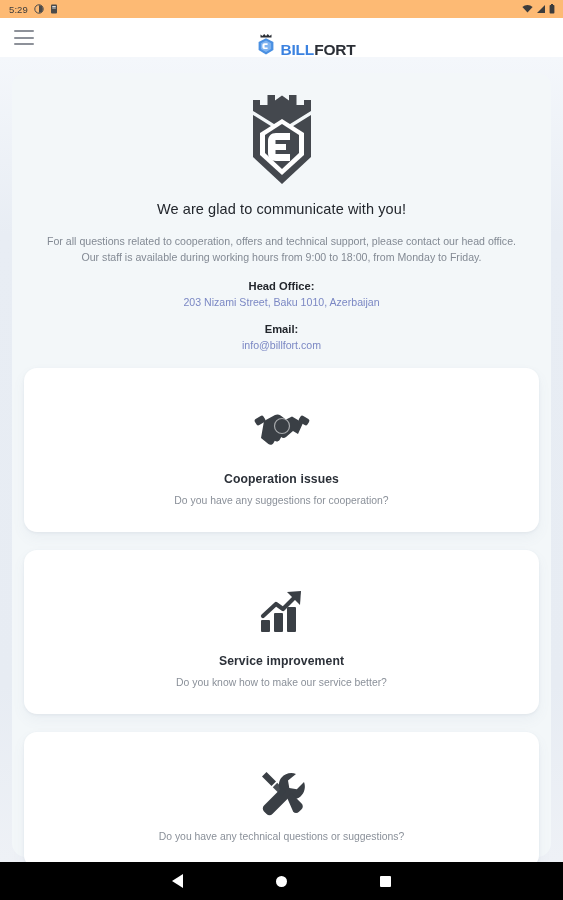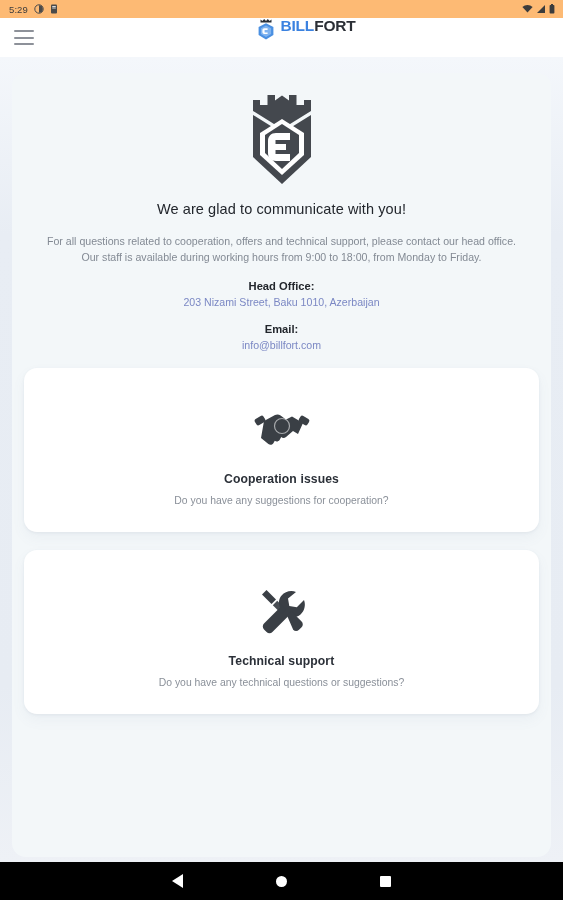--- a/index.html
+++ b/index.html
@@ -31,21 +31,21 @@
     background:#ffffff;
     display:flex;
     align-items:center;
     position:relative;
     padding:0 14px;
   }
   .hamburger { width:20px; height:15px; display:flex; flex-direction:column; justify-content:space-between; cursor:pointer; }
   .hamburger i { display:block; height:2px; background:#8d9199; border-radius:1px; }
   .brand {
     position:absolute; left:0; right:0; top:0; bottom:0;
-    display:flex; align-items:flex-start; justify-content:center; gap:3px;
+    display:flex; align-items:flex-end; justify-content:center; gap:3px;
     pointer-events:none;
     padding-left:48px;
   }
   .brand-badge { position:relative; width:22px; height:24px; display:block; }
   .brand-text { font-size:15.5px; font-weight:bold; letter-spacing:-.2px; line-height:1; }
   .brand-bill { color:#3b82e0; }
   .brand-fort { color:#2b2f36; }
 
   
   .page {
@@ -196,33 +196,47 @@
               <path d="M11 14 L22 8 C24 7 26 7.4 27.6 8.6 L33 12.6 L39 9.4 L50 16 L45 27 L40 24 L33 30 C31.4 31.2 29.6 31.2 28.2 30 L26.6 33 C25.4 34.6 23.4 35 21.8 33.8 L20.2 36.4 C19 38 17 38.2 15.4 37 L8 31 Z"></path>
               <path d="M30 13 L24 17.5 C22.4 18.7 22.2 20.8 23.4 22.4 C24.6 24 26.7 24.2 28.3 23 L31.6 20.5 L38 26.4 L34 30 C32.4 31.2 30.6 31.2 29.2 30 Z" fill="#ffffff" opacity=".0"></path>
               <circle cx="29" cy="19" r="7.5" fill="none" stroke="#ffffff" stroke-width="1.2" opacity=".55"></circle>
             </g>
           </svg>
         </div>
         <div class="card-title">Cooperation issues</div>
         <div class="card-sub">Do you have any suggestions for cooperation?</div>
       </div>
 
+      <div class="card">
+        <div class="card-icon">
+          <svg width="50" height="48" viewBox="0 0 50 48">
+            <g fill="#3a3f45">
+              <rect x="4" y="32" width="9" height="12" rx="1"></rect>
+              <rect x="17" y="25" width="9" height="19" rx="1"></rect>
+              <rect x="30" y="19" width="9" height="25" rx="1"></rect>
+              <path d="M6 28 L19 16 L26 21 L40 7" fill="none" stroke="#3a3f45" stroke-width="4.2" stroke-linecap="round" stroke-linejoin="round"></path>
+              <path d="M30 4 L44 3 L43 17 Z"></path>
+            </g>
+          </svg>
+        </div>
+        <div class="card-title">Service improvement</div>
+        <div class="card-sub">Do you know how to make our service better?</div>
+      </div>
 
       <div class="card">
         <div class="card-icon">
           <svg width="52" height="50" viewBox="0 0 52 50">
             <g fill="#3a3f45">
               <path d="M40 5 C35 3 29 4.5 25.6 8.5 C22.6 12 22.2 16.6 24 20.6 L8 36.6 C6.4 38.2 6.4 40.8 8 42.4 L10.6 45 C12.2 46.6 14.8 46.6 16.4 45 L32.4 29 C36.4 30.8 41 30.4 44.5 27.4 C48.5 24 50 18 48 13 L40.8 20.2 L33.3 19 L32 11.5 Z"></path>
               <path d="M6 7.5 L10.5 3 L20 12.5 L15.5 17 Z"></path>
               <path d="M16.8 18.2 L21.2 13.8 L30 22.6 L25.6 27 Z" opacity=".92"></path>
               <path d="M31 28.6 L35.4 24.2 L45.6 34.4 C47.2 36 47.2 38.6 45.6 40.2 L43 42.8 C41.4 44.4 38.8 44.4 37.2 42.8 Z"></path>
             </g>
           </svg>
         </div>
-        <div class="card-title">Technical support</div>
         <div class="card-sub">Do you have any technical questions or suggestions?</div>
       </div>
 
     </div>
   </div>
 </div>
 
 <div class="nav-bar">
   <div class="nav-btn">
       <span class="nav-back"></span>

